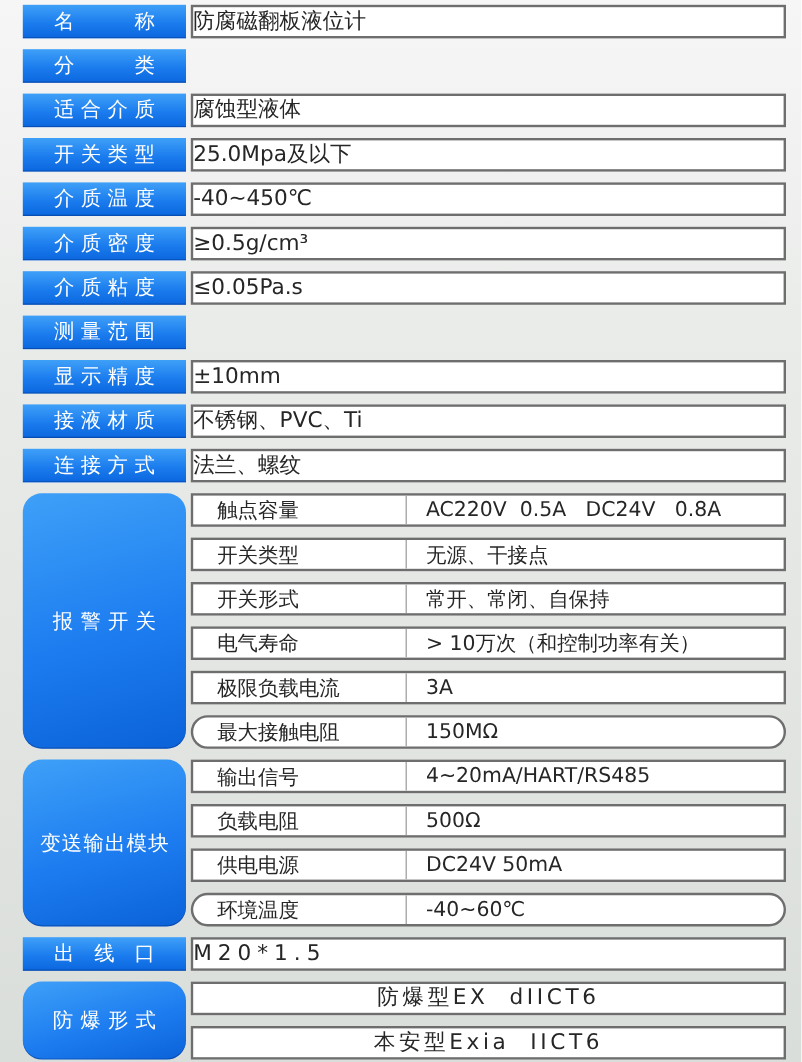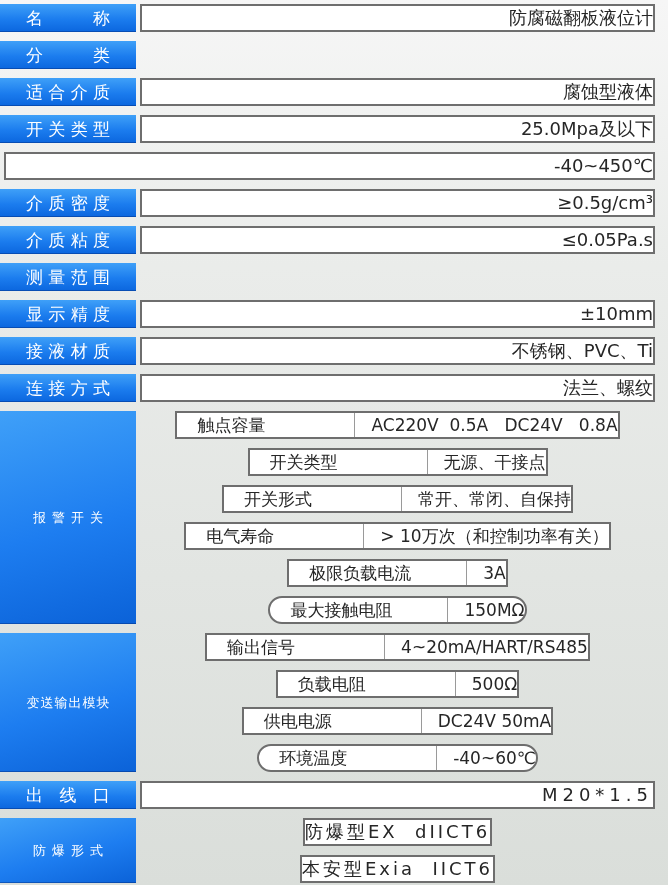--- a/index.html
+++ b/index.html
@@ -1,48 +1,48 @@
 <!DOCTYPE html>
 <html><head>
 <meta charset="utf-8">
 <style>
   html,body{margin:0;padding:0;}
   .page{
     width:668px;height:885px;box-sizing:border-box;
-    padding:4px 13px 0 0;
+    padding:4px 13px 0 19px;
     background:linear-gradient(180deg,#f6f6f6 0%,#eaecea 30%,#dadeda 100%);
     font-family:"DejaVu Sans","Liberation Sans",sans-serif;
     overflow:hidden;
   }
   .row{display:flex;align-items:stretch;height:28px;margin-bottom:9px;}
   .lbl{
     flex:0 0 136px;box-sizing:border-box;
     background:linear-gradient(180deg,#3fa0f8 0%,#1b7cee 55%,#0b66de 100%);
     box-shadow:inset 0 -1px 0 rgba(0,30,100,.35);
     color:#ffffff;font-size:17px;line-height:28px;
     padding:0 26px;text-align:justify;text-align-last:justify;
     white-space:nowrap;overflow:hidden;
   }
   .val{
     flex:1;margin-left:4px;box-sizing:border-box;
     background:#ffffff;border:2px solid #6e6e6e;
-    font-size:18px;line-height:24px;text-align:right;color:#262626;
+    font-size:18px;line-height:24px;text-align:left;color:#262626;
     white-space:pre;overflow:hidden;
   }
   .group{display:flex;align-items:stretch;margin-bottom:9px;}
   .group-label{
     flex:0 0 136px;box-sizing:border-box;
     background:linear-gradient(165deg,#3fa0f8 0%,#1d7df0 55%,#0b62d8 100%);
     box-shadow:inset 0 -1px 0 rgba(0,30,100,.35);
-    color:#ffffff;font-size:13px;
+    color:#ffffff;font-size:17px;
     display:flex;align-items:center;justify-content:center;
-    letter-spacing:6px;padding-left:6px;white-space:nowrap;overflow:hidden;
+    letter-spacing:6px;padding-left:6px;white-space:nowrap;overflow:hidden;border-radius:16px;
   }
   .group-label.tight{letter-spacing:1px;padding-left:1px;}
-  .sub-col{flex:1;margin-left:4px;display:flex;flex-direction:column;align-items:center;}
+  .sub-col{flex:1;margin-left:4px;display:flex;flex-direction:column;}
   .sub-row{
     height:28px;margin-bottom:9px;box-sizing:border-box;
     background:#ffffff;border:2px solid #6e6e6e;
     display:flex;align-items:center;font-size:17px;color:#262626;
     overflow:hidden;
   }
   .sub-row:last-child{margin-bottom:0;border-radius:14px;}
   .sub-name{flex:0 0 177px;box-sizing:border-box;padding-left:20px;white-space:nowrap;}
   .sub-divider{flex:0 0 1px;align-self:stretch;background:#9a9a9a;}
   .sub-value{padding-left:16px;white-space:pre;}
@@ -69,20 +69,21 @@
   </div>
   <div class="row">
     <div class="lbl">适合介质</div>
     <div class="val">腐蚀型液体</div>
   </div>
   <div class="row">
     <div class="lbl">开关类型</div>
     <div class="val">25.0Mpa及以下</div>
   </div>
   <div class="row">
+    <div class="lbl">介质温度</div>
     <div class="val">-40~450℃</div>
   </div>
   <div class="row">
     <div class="lbl">介质密度</div>
     <div class="val">≥0.5g/cm³</div>
   </div>
   <div class="row">
     <div class="lbl">介质粘度</div>
     <div class="val">≤0.05Pa.s</div>
   </div>

